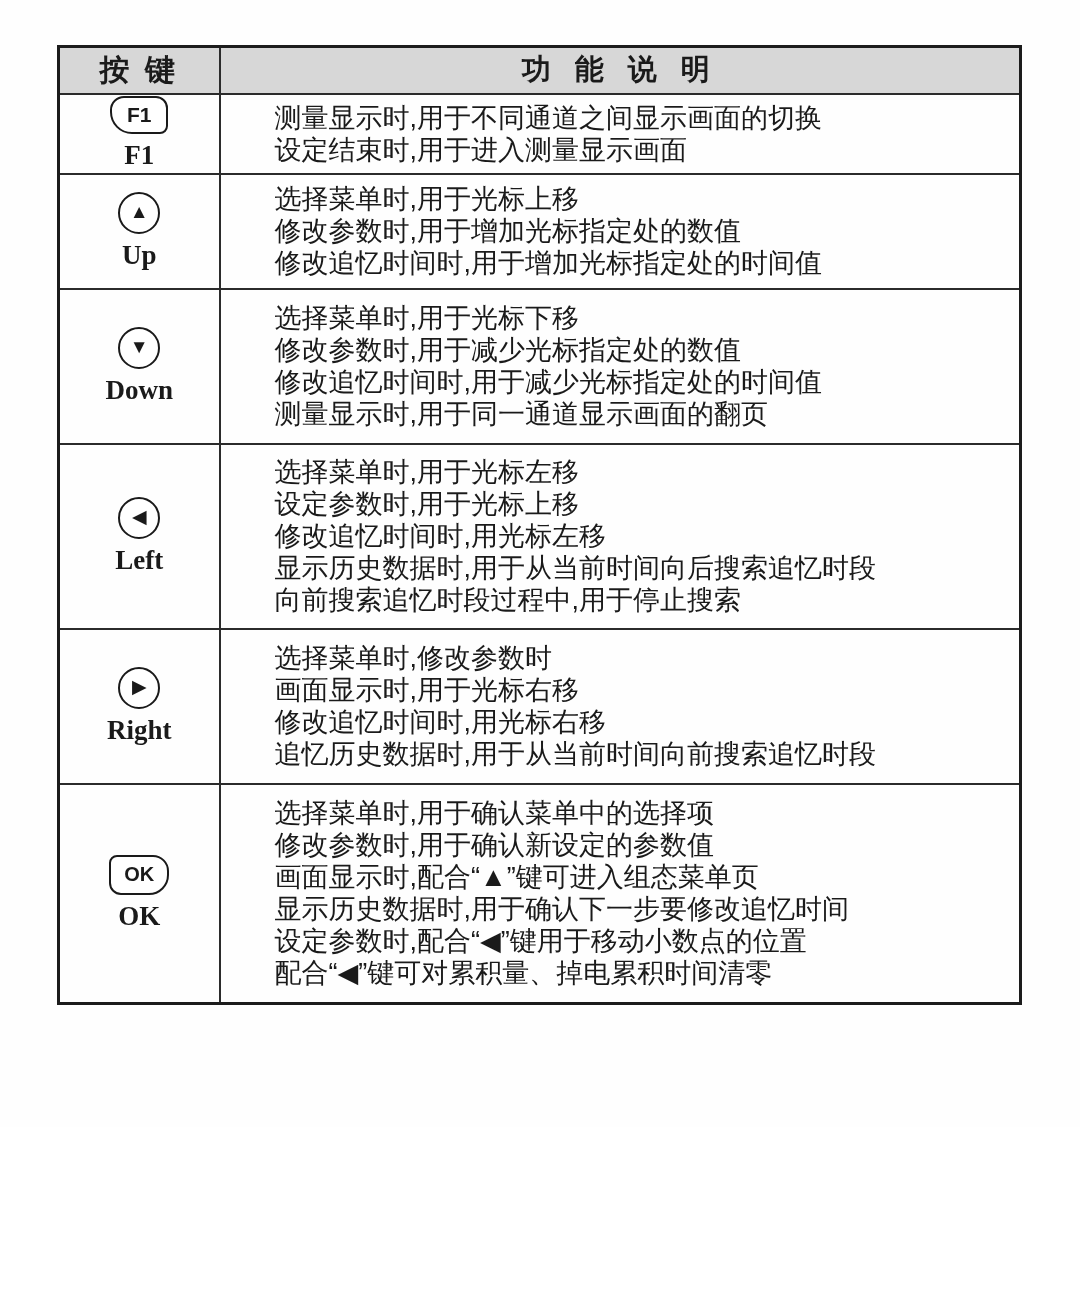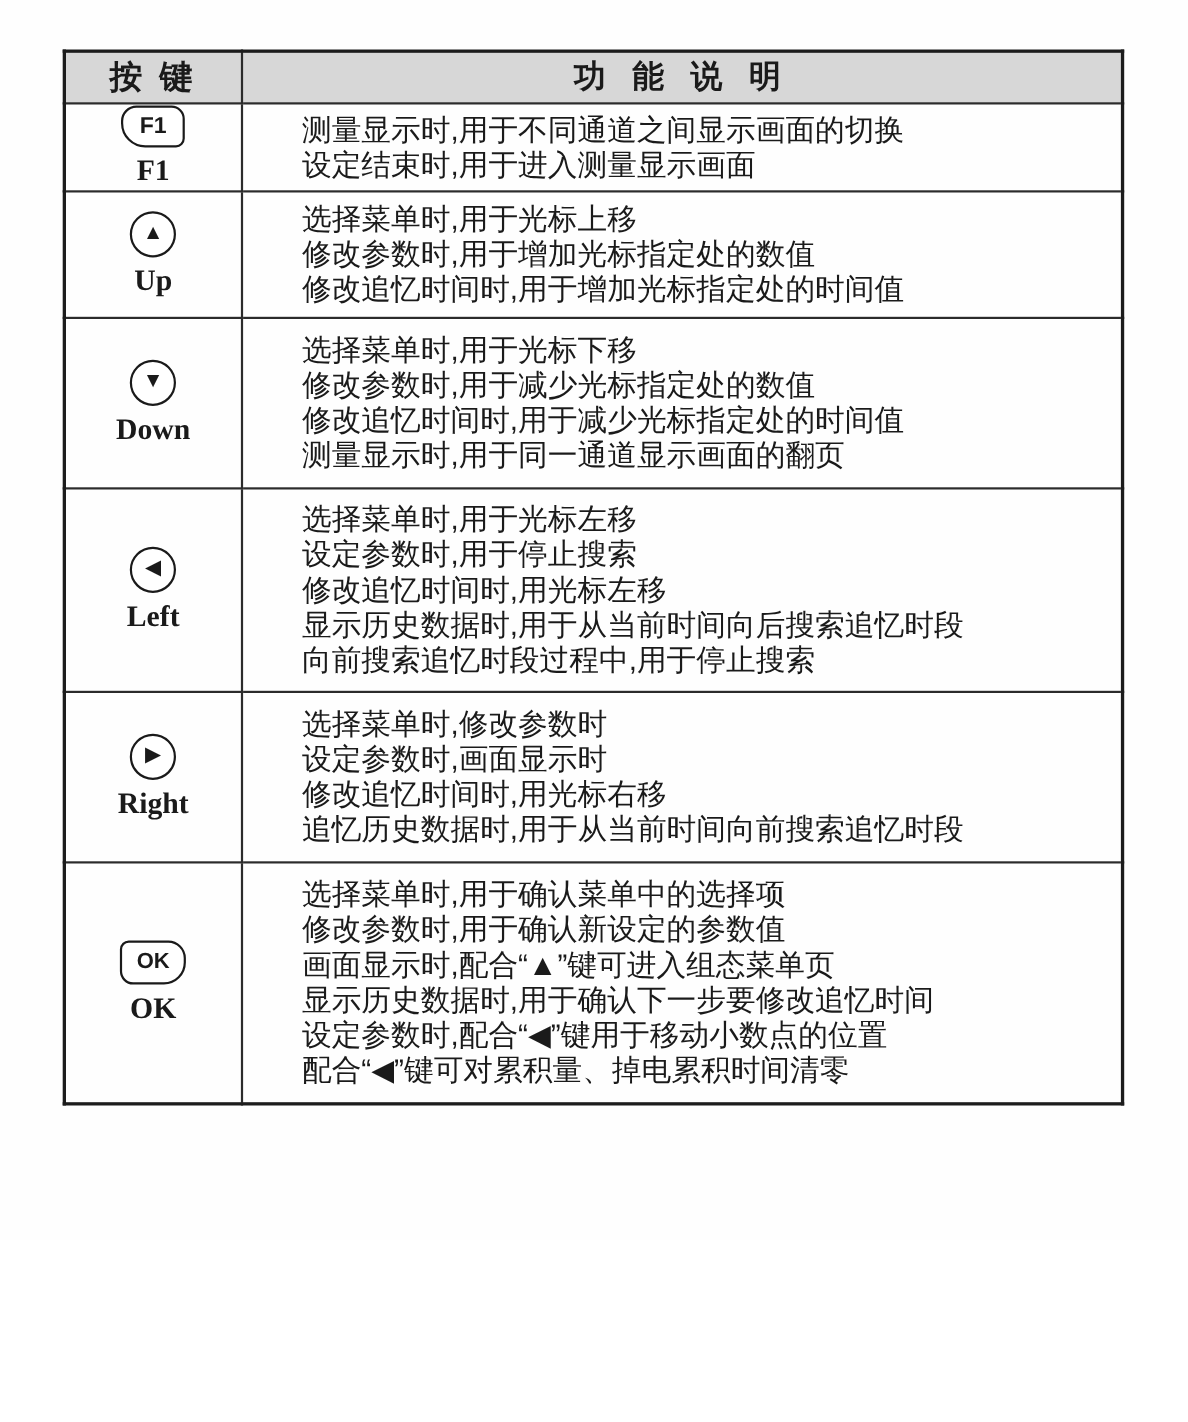--- a/index.html
+++ b/index.html
@@ -144,33 +144,33 @@
             <div class="line">修改追忆时间时,用于减少光标指定处的时间值</div>
             <div class="line">测量显示时,用于同一通道显示画面的翻页</div>
           </td>
         </tr>
         <tr class="row-left">
           <td class="key-cell"><div class="keywrap"><span class="circlekey">
                 <span class="tri">◀</span>
               </span><span class="keylabel">Left</span></div></td>
           <td class="desc-cell">
             <div class="line">选择菜单时,用于光标左移</div>
-            <div class="line">设定参数时,用于停止搜索</div>
+            <div class="line">设定参数时,用于光标上移</div>
             <div class="line">修改追忆时间时,用光标左移</div>
             <div class="line">显示历史数据时,用于从当前时间向后搜索追忆时段</div>
             <div class="line">向前搜索追忆时段过程中,用于停止搜索</div>
           </td>
         </tr>
         <tr class="row-right">
           <td class="key-cell"><div class="keywrap"><span class="circlekey">
                 <span class="tri">▶</span>
               </span><span class="keylabel">Right</span></div></td>
           <td class="desc-cell">
             <div class="line">选择菜单时,修改参数时</div>
-            <div class="line">设定参数时,画面显示时</div>
+            <div class="line">画面显示时,用于光标右移</div>
             <div class="line">修改追忆时间时,用光标右移</div>
             <div class="line">追忆历史数据时,用于从当前时间向前搜索追忆时段</div>
           </td>
         </tr>
         <tr class="row-ok">
           <td class="key-cell"><div class="keywrap"><span class="keycap kc-ok">OK</span><span class="keylabel">OK</span></div></td>
           <td class="desc-cell">
             <div class="line">选择菜单时,用于确认菜单中的选择项</div>
             <div class="line">修改参数时,用于确认新设定的参数值</div>
             <div class="line">画面显示时,配合“▲”键可进入组态菜单页</div>

